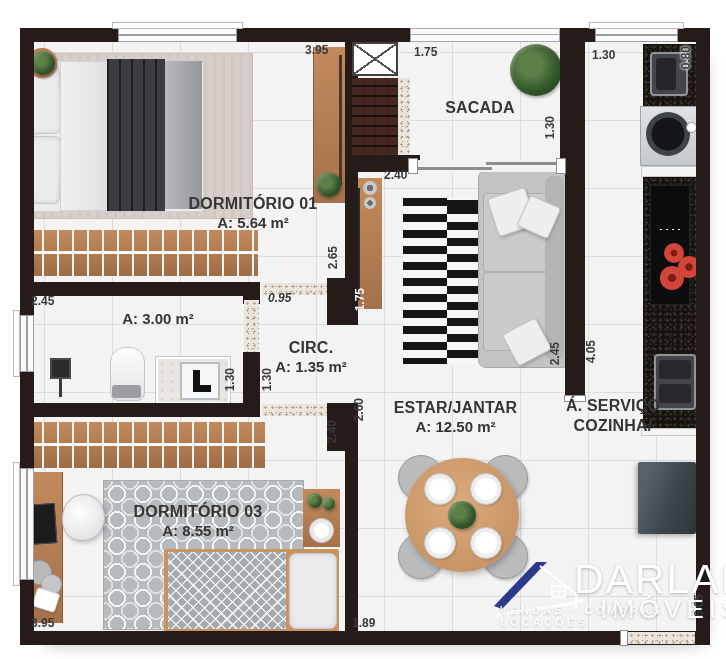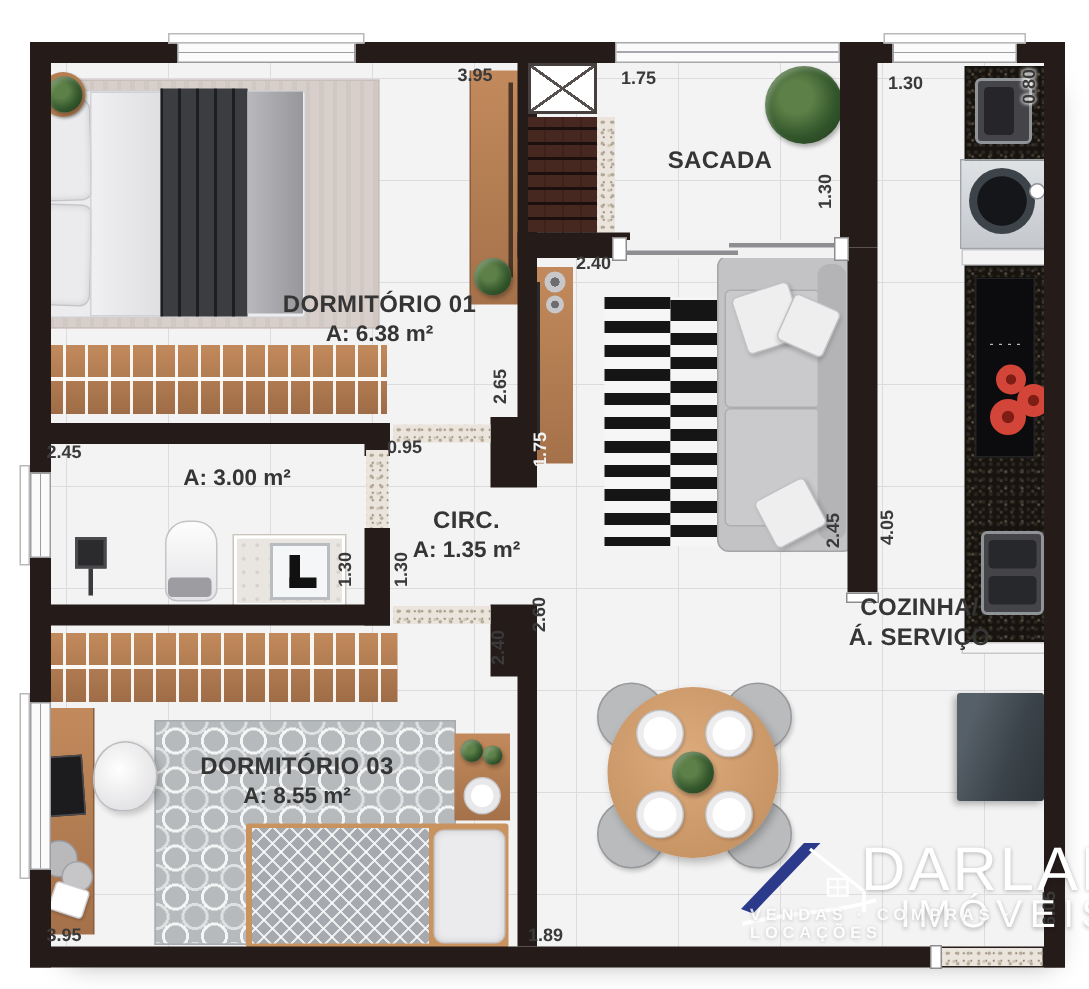--- a/index.html
+++ b/index.html
@@ -209,51 +209,55 @@
     <div class="abs jamb z30" style="left:556px;top:158px;width:10px;height:16px;"></div>
 
     <div class="abs speckle z30" style="left:262px;top:283px;width:65px;height:12px;"></div>
     <div class="abs speckle z30" style="left:244px;top:300px;width:15px;height:52px;"></div>
     <div class="abs speckle z30" style="left:262px;top:404px;width:65px;height:12px;"></div>
     <div class="abs speckle z30" style="left:628px;top:632px;width:67px;height:12px;"></div>
     <div class="abs jamb z30" style="left:620px;top:630px;width:8px;height:16px;"></div>
 
     <div class="abs room-label" style="left:153px;top:194px;width:200px;">
       <div class="nm">DORMITÓRIO 01</div>
-      <div class="ar">A: 6.38 m²</div>
+      <div class="ar">A: 5.64 m²</div>
     </div>
     <div class="abs room-label" style="left:410px;top:98px;width:140px;">
       <div class="nm">SACADA</div>
     </div>
     <div class="abs room-label" style="left:98px;top:310px;width:120px;">
       <div class="ar">A: 3.00 m²</div>
     </div>
     <div class="abs room-label" style="left:250px;top:338px;width:122px;">
       <div class="nm">CIRC.</div>
       <div class="ar">A: 1.35 m²</div>
     </div>
+    <div class="abs room-label" style="left:368px;top:398px;width:175px;">
+      <div class="nm">ESTAR/JANTAR</div>
+      <div class="ar">A: 12.50 m²</div>
+    </div>
     <div class="abs room-label" style="left:552px;top:396px;width:122px;">
+      <div class="nm">Á. SERVIÇO</div>
       <div class="nm">COZINHA/</div>
-      <div class="nm">Á. SERVIÇO</div>
     </div>
     <div class="abs room-label" style="left:103px;top:502px;width:190px;">
       <div class="nm">DORMITÓRIO 03</div>
       <div class="ar">A: 8.55 m²</div>
     </div>
 
     <div class="abs dim" style="left:305px;top:43px;">3.95</div>
     <div class="abs dim" style="left:414px;top:45px;">1.75</div>
     <div class="abs dim" style="left:592px;top:48px;">1.30</div>
     <div class="abs dim vert halo" style="left:679px;top:46px;">0.80</div>
     <div class="abs dim vert" style="left:543px;top:116px;">1.30</div>
     <div class="abs dim" style="left:384px;top:168px;">2.40</div>
     <div class="abs dim vert" style="left:326px;top:246px;">2.65</div>
     <div class="abs dim vert light" style="left:353px;top:288px;z-index:45;">1.75</div>
     <div class="abs dim" style="left:31px;top:294px;">2.45</div>
-    <div class="abs dim" style="left:258px;top:291px;">0.95</div>
+    <div class="abs dim" style="left:268px;top:291px;font-style:italic;">0.95</div>
     <div class="abs dim vert" style="left:223px;top:368px;">1.30</div>
     <div class="abs dim vert" style="left:260px;top:368px;">1.30</div>
     <div class="abs dim vert" style="left:325px;top:420px;z-index:45;">2.40</div>
     <div class="abs dim vert" style="left:352px;top:398px;z-index:45;">2.60</div>
     <div class="abs dim vert" style="left:548px;top:342px;">2.45</div>
     <div class="abs dim vert" style="left:584px;top:340px;z-index:45;">4.05</div>
     <div class="abs dim" style="left:31px;top:616px;">3.95</div>
     <div class="abs dim" style="left:352px;top:616px;">1.89</div>
     <div class="abs dim vert" style="left:692px;top:594px;z-index:45;">6.05</div>
 

